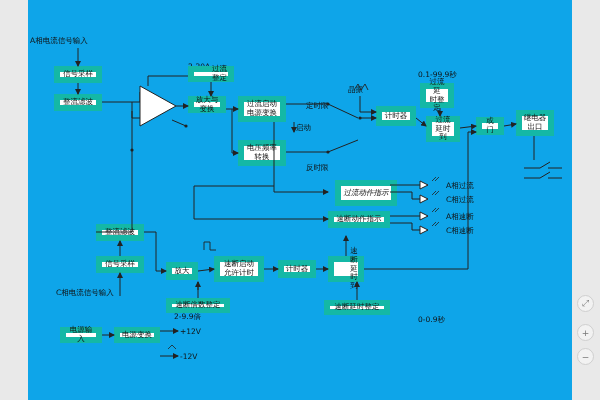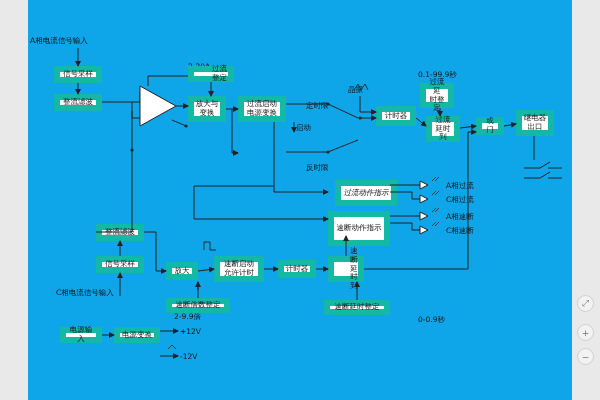--- a/index.html
+++ b/index.html
@@ -74,26 +74,28 @@
     <div class="lbl" style="left:418px;top:195px;">C相过流</div>
     <div class="lbl" style="left:418px;top:212px;">A相速断</div>
     <div class="lbl" style="left:418px;top:226px;">C相速断</div>
 
     <div class="lbl" style="left:152px;top:327px;">+12V</div>
     <div class="lbl" style="left:152px;top:352px;">-12V</div>
 
     <div class="box" style="left:26px;top:66px;width:48px;height:17px;">信号采样</div>
     <div class="box" style="left:26px;top:94px;width:48px;height:17px;">整流滤波</div>
 
-    <div class="box" style="left:160px;top:96px;width:38px;height:26px;">放大与
+    <div class="box" style="left:160px;top:96px;width:38px;height:17px;">放大与
 变换</div>
     <div class="box" style="left:160px;top:66px;width:46px;height:16px;padding-left:18px;">过流整定</div>
 
     <div class="box" style="left:210px;top:96px;width:48px;height:26px;">过流启动
 电源变换</div>
+    <div class="box" style="left:210px;top:140px;width:48px;height:26px;">电压频率
+转换</div>
 
     <div class="box" style="left:348px;top:106px;width:40px;height:20px;">计时器</div>
     <div class="box" style="left:392px;top:83px;width:34px;height:25px;">过流延
 时整定</div>
     <div class="box" style="left:398px;top:116px;width:34px;height:26px;">过流
 延时到</div>
 
     <div class="box" style="left:448px;top:117px;width:28px;height:18px;">或门</div>
     <div class="box" style="left:488px;top:110px;width:38px;height:26px;">继电器
 出口</div>
@@ -105,21 +107,21 @@
     <div class="box" style="left:138px;top:298px;width:64px;height:15px;">速断倍数整定</div>
 
     <div class="box" style="left:186px;top:256px;width:50px;height:26px;">速断启动
 允许计时</div>
     <div class="box" style="left:250px;top:260px;width:38px;height:18px;">计时器</div>
     <div class="box" style="left:300px;top:256px;width:36px;height:26px;padding-left:17px;">速断
 延时到</div>
     <div class="box" style="left:296px;top:300px;width:66px;height:15px;">速断延时整定</div>
 
     <div class="box" style="left:307px;top:180px;width:62px;height:26px;font-style:italic;">过流动作指示</div>
-    <div class="box" style="left:300px;top:211px;width:62px;height:35px;">速断动作指示</div>
+    <div class="box" style="left:300px;top:211px;width:62px;height:17px;">速断动作指示</div>
 
     <div class="box" style="left:32px;top:327px;width:42px;height:16px;">电源输入</div>
     <div class="box" style="left:86px;top:327px;width:46px;height:16px;">电源变换</div>
 
     <svg class="ovl" viewBox="0 0 544 400">
       <defs>
         <marker id="ah" markerWidth="6" markerHeight="6" refX="5" refY="3" orient="auto">
           <path d="M0,0 L6,3 L0,6 z" fill="#222"></path>
         </marker>
       </defs>

